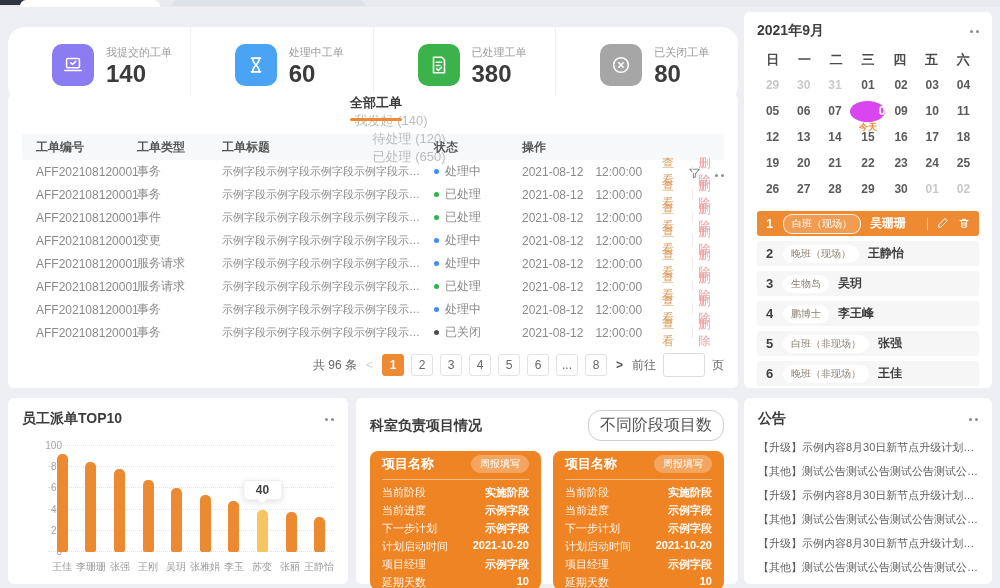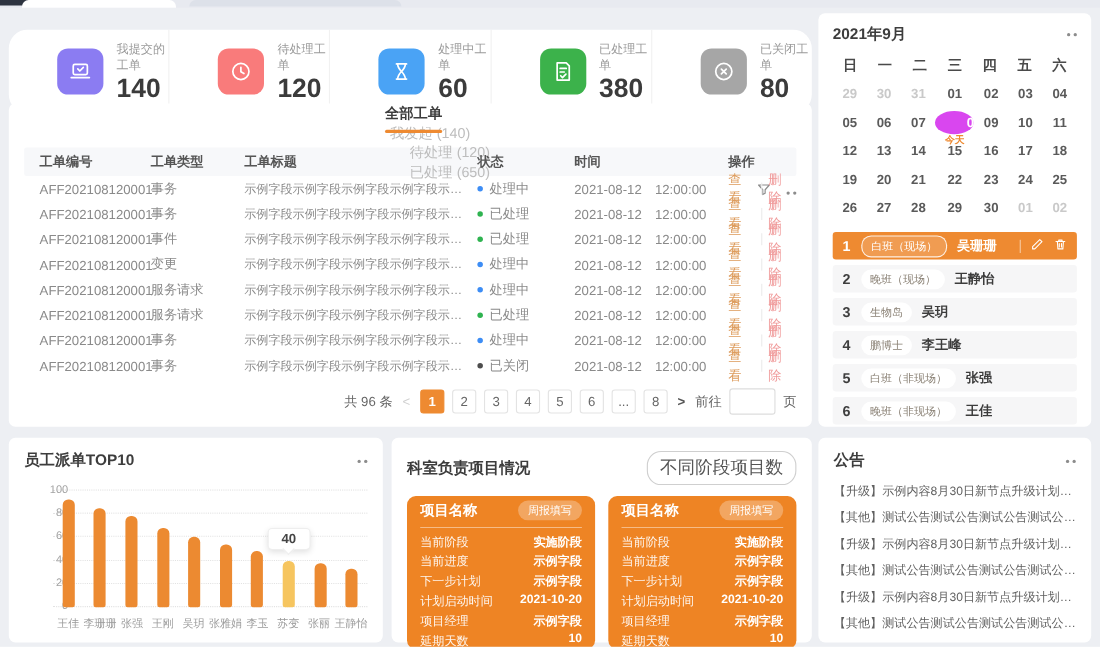--- a/index.html
+++ b/index.html
@@ -124,32 +124,20 @@
             <path d="M3 18h18"></path>
             <path d="M9.5 9.5l2 2 3.5-3.5"></path>
           </svg>
       </span>
       <span class="stat-txt">
           <div class="lbl">我提交的工单</div>
           <div class="val">140</div>
         </span>
     </div>
     <div class="stat-item">
-      <span class="stat-icon ic-red">
-        <svg width="22" height="22" viewBox="0 0 24 24" fill="none" stroke="#fff" stroke-width="1.7" stroke-linecap="round" stroke-linejoin="round">
-            <circle cx="12" cy="12" r="8"></circle>
-            <path d="M12 8v4.2l3 1.8"></path>
-          </svg>
-      </span>
-      <span class="stat-txt">
-          <div class="lbl">待处理工单</div>
-          <div class="val">120</div>
-        </span>
-    </div>
-    <div class="stat-item">
       <span class="stat-icon ic-blue">
         <svg width="22" height="22" viewBox="0 0 24 24" fill="none" stroke="#fff" stroke-width="1.7" stroke-linecap="round" stroke-linejoin="round">
             <path d="M7 4.5h10"></path>
             <path d="M7 19.5h10"></path>
             <path d="M8.2 4.5c0 7 7.6 8 7.6 15"></path>
             <path d="M15.8 4.5c0 7-7.6 8-7.6 15"></path>
           </svg>
       </span>
       <span class="stat-txt">
           <div class="lbl">处理中工单</div>
@@ -199,21 +187,20 @@
             <i></i>
             <i></i>
           </span>
       </span>
     </div>
     <div class="thead">
       <div class="c1">工单编号</div>
       <div class="c2">工单类型</div>
       <div class="c3">工单标题</div>
       <div class="c4">状态</div>
-      <div class="c5">时间</div>
       <div class="c6">操作</div>
     </div>
     <div id="wo-tbody">
         <div class="trow">
           <div class="c1">AFF202108120001</div>
           <div class="c2">事务</div>
           <div class="c3">示例字段示例字段示例字段示例字段示例字段</div>
           <div class="c4">
             <span class="dot" style="background: rgb(61, 141, 245);"></span>
             <span>处理中</span>

